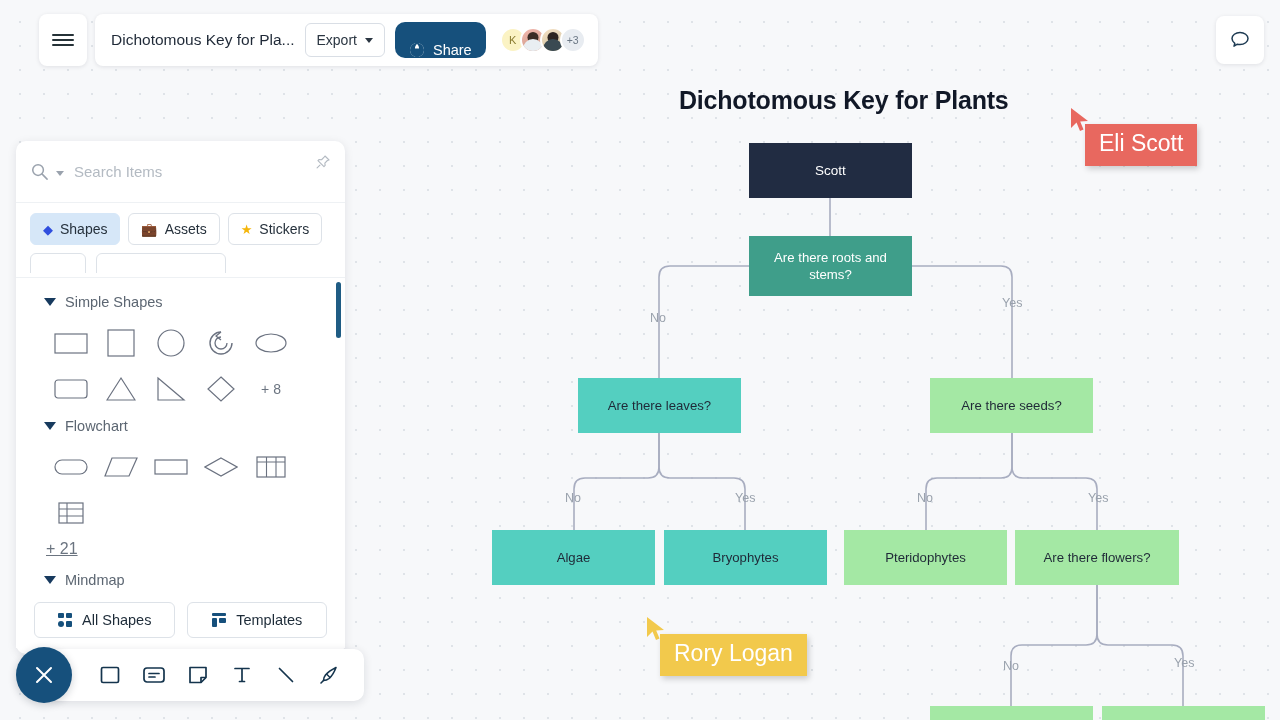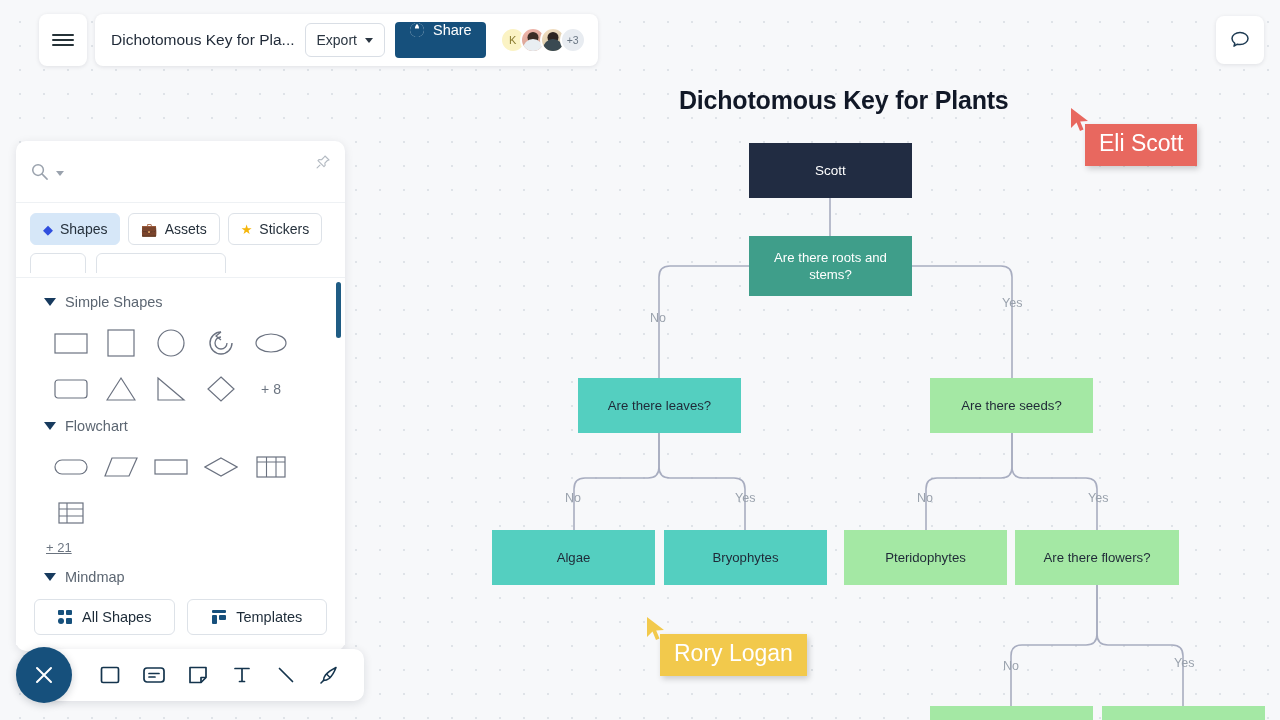--- a/index.html
+++ b/index.html
@@ -85,22 +85,22 @@
   .doc-title { font-size: 15.5px; color: #1f2937; white-space: nowrap; }
   .export-btn {
     height: 34px; border: 1px solid #d9dee5; border-radius: 6px;
     background: #fff;
     padding: 0 11px;
     display: flex; align-items: center; gap: 8px;
     font-size: 14px; color: #2b3642; cursor: pointer;
   }
   .caret-down { width: 0; height: 0; border-left: 4.5px solid transparent; border-right: 4.5px solid transparent; border-top: 5.5px solid #2b3642; display:block; }
   .share-btn {
-    height: 36px; border-radius: 4px; background: #16507c;
-    padding: 0 14px; display: flex; align-items: flex-start; gap: 8px;
+    height: 36px; border-radius: 10px; background: #16507c;
+    padding: 0 14px; display: flex; align-items: flex-end; gap: 8px;
     color: #fff; font-size: 14.5px; border: none; cursor: pointer;
   }
   .avatars { display: flex; align-items: center; margin-left: 4px; }
   .avatar {
     width: 26px; height: 26px; border-radius: 50%;
     margin-left: -6px; border: 2px solid #fff;
     display: flex; align-items: center; justify-content: center;
     font-size: 11px; color: #8a7c30; overflow: hidden; position: relative;
   }
   .avatar:first-child { margin-left: 0; }
@@ -170,21 +170,21 @@
   }
   .group-head {
     display: flex; align-items: center; gap: 9px;
     padding: 4px 0 6px 28px;
     font-size: 14.5px; color: #5c6672;
   }
   .tri { width: 0; height: 0; border-left: 6px solid transparent; border-right: 6px solid transparent; border-top: 8px solid #173a5e; }
   .shape-grid { display: flex; flex-wrap: wrap; padding: 4px 0 2px 30px; gap: 0; width: 305px; }
   .shape-cell { width: 50px; height: 46px; display: flex; align-items: center; justify-content: center; cursor: pointer; }
   .more-count { font-size: 14px; color: #6b7480; display: flex; align-items: center; justify-content: center; width: 50px; height: 46px; }
-  .more-row { padding: 2px 0 10px 30px; font-size: 13px; color: #6b7480; text-decoration: underline; }
+  .more-row { padding: 2px 0 10px 30px; font-size: 16px; color: #6b7480; text-decoration: underline; }
 
   .panel-footer {
     display: flex; gap: 12px; padding: 8px 18px 10px 18px;
     background: #fff;
   }
   .footer-btn {
     flex: 1; height: 36px; border: 1px solid #dde2e8; border-radius: 6px;
     background: #fff; display: flex; align-items: center; justify-content: center;
     gap: 9px; font-size: 14.5px; color: #1d2b38; cursor: pointer;
   }
@@ -342,20 +342,21 @@
   <div class="left-panel">
 
     <div class="search-row">
       <span class="search-ico">
         <svg width="19" height="19" viewBox="0 0 20 20">
           <circle cx="8.5" cy="8.5" r="5.6" fill="none" stroke="#9aa2ad" stroke-width="1.6"></circle>
           <path d="M12.8 12.8L18 18" stroke="#9aa2ad" stroke-width="1.6" stroke-linecap="round"></path>
         </svg>
       </span>
       <span class="search-caret"></span>
+      <input class="search-input" type="text" placeholder="Search Items" style="">
       <span class="pin-ico">
         <svg width="16" height="16" viewBox="0 0 20 20">
           <path d="M12.5 2.5l5 5-2 .6-3.2 3.2.4 3-1.5 1.5-7.5-7.5L5.2 6.8l3 .4L11.4 4z" fill="none" stroke="#b3bac2" stroke-width="1.4" stroke-linejoin="round"></path>
           <path d="M6.2 13.8L2.6 17.4" stroke="#b3bac2" stroke-width="1.4" stroke-linecap="round"></path>
         </svg>
       </span>
     </div>
 
     <div class="tabs-row">
       <div class="tab active">

